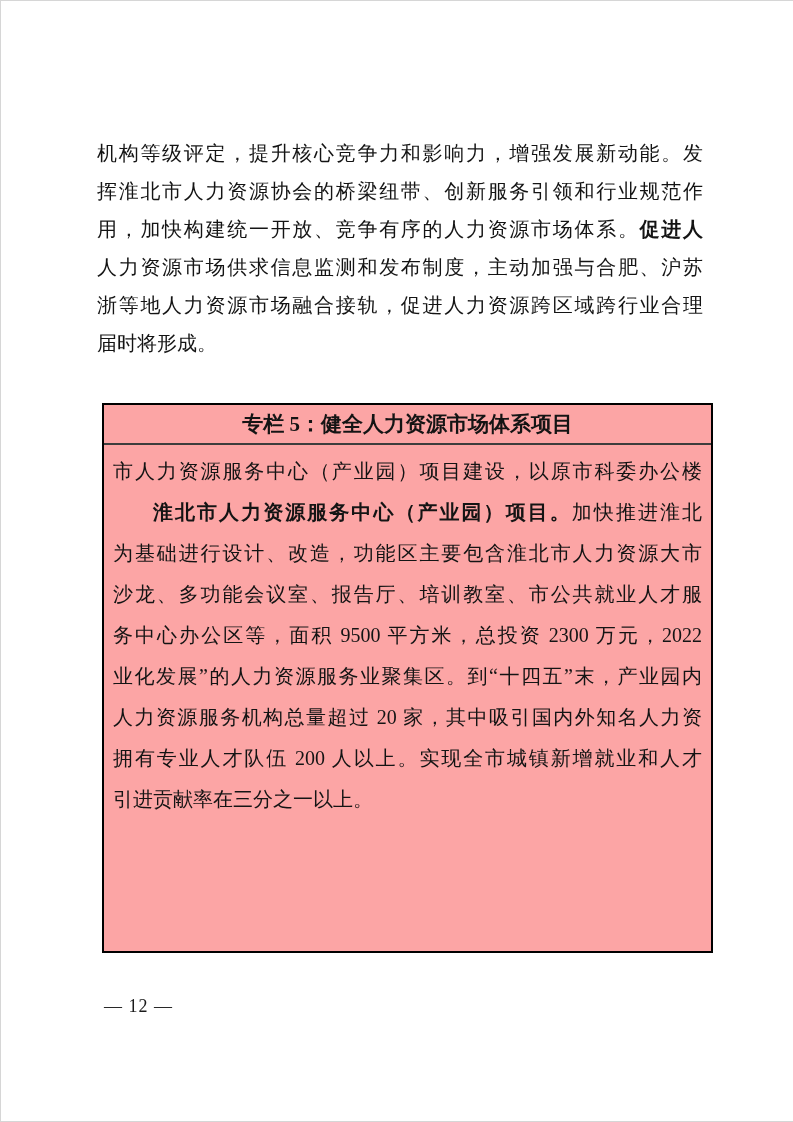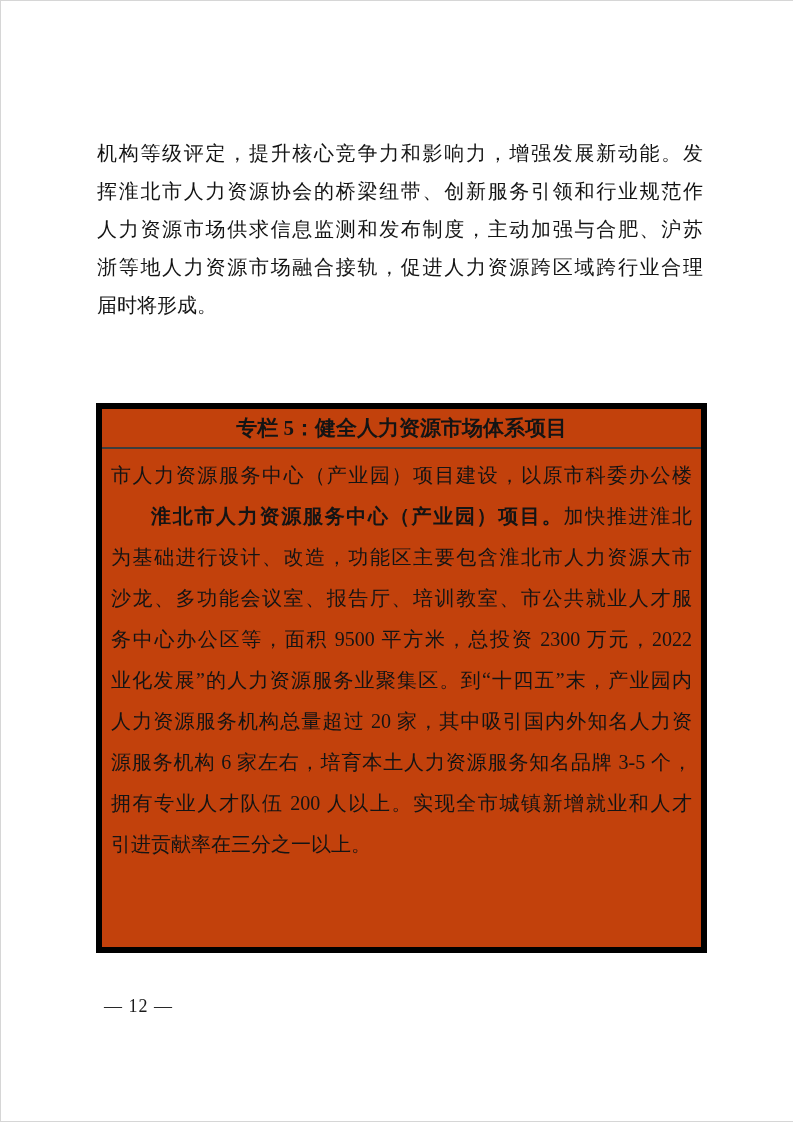--- a/index.html
+++ b/index.html
@@ -26,27 +26,27 @@
     text-align: justify;
     text-align-last: justify;
     text-justify: inter-character;
     white-space: normal;
   }
   .line.final { text-align-last: left; }
   .line.indent { text-indent: 2em; }
   .line b { font-weight: bold; }
   .panel {
     position: absolute;
-    left: 96px;
+    left: 102px;
     top: 403px;
     width: 611px;
     height: 550px;
-    border: 6px solid #000000;
+    border: 2px solid #000000;
     box-sizing: border-box;
-    background: #c2410c;
+    background: #fca5a5;
   }
   .panel-title {
     height: 40px;
     line-height: 38px;
     border-bottom: 2px solid #3d3d3d;
     box-sizing: border-box;
     text-align: center;
     font-weight: bold;
     font-size: 21px;
   }
@@ -62,36 +62,36 @@
   }
 </style>
 </head>
 <body>
 
 <div class="page">
 
   <div class="body-text">
       <div class="line"><span>机构等级评定，提升核心竞争力和影响力，增强发展新动能。发</span></div>
       <div class="line"><span>挥淮北市人力资源协会的桥梁纽带、创新服务引领和行业规范作</span></div>
+      <div class="line"><span>用，加快构建统一开放、竞争有序的人力资源市场体系。</span><b>促进人</b></div>
       <div class="line"><span>人力资源市场供求信息监测和发布制度，主动加强与合肥、沪苏</span></div>
       <div class="line"><span>浙等地人力资源市场融合接轨，促进人力资源跨区域跨行业合理</span></div>
       <div class="line final"><span>届时将形成。</span></div>
     </div>
 
   <div class="panel">
     <div class="panel-title">专栏 5：健全人力资源市场体系项目</div>
     <div class="panel-body">
         <div class="line"><span>市人力资源服务中心（产业园）项目建设，以原市科委办公楼</span></div>
         <div class="line indent"><b>淮北市人力资源服务中心（产业园）项目。</b><span>加快推进淮北</span></div>
         <div class="line"><span>为基础进行设计、改造，功能区主要包含淮北市人力资源大市</span></div>
         <div class="line"><span>沙龙、多功能会议室、报告厅、培训教室、市公共就业人才服</span></div>
         <div class="line"><span>务中心办公区等，面积 9500 平方米，总投资 2300 万元，2022</span></div>
         <div class="line"><span>业化发展”的人力资源服务业聚集区。到“十四五”末，产业园内</span></div>
         <div class="line"><span>人力资源服务机构总量超过 20 家，其中吸引国内外知名人力资</span></div>
-        <div class="line"><span>源服务机构 6 家左右，培育本土人力资源服务知名品牌 3-5 个，</span></div>
         <div class="line"><span>拥有专业人才队伍 200 人以上。实现全市城镇新增就业和人才</span></div>
         <div class="line final"><span>引进贡献率在三分之一以上。</span></div>
       </div>
   </div>
 
   <div class="page-number">— 12 —</div>
 
 </div>
 
 </body></html>

